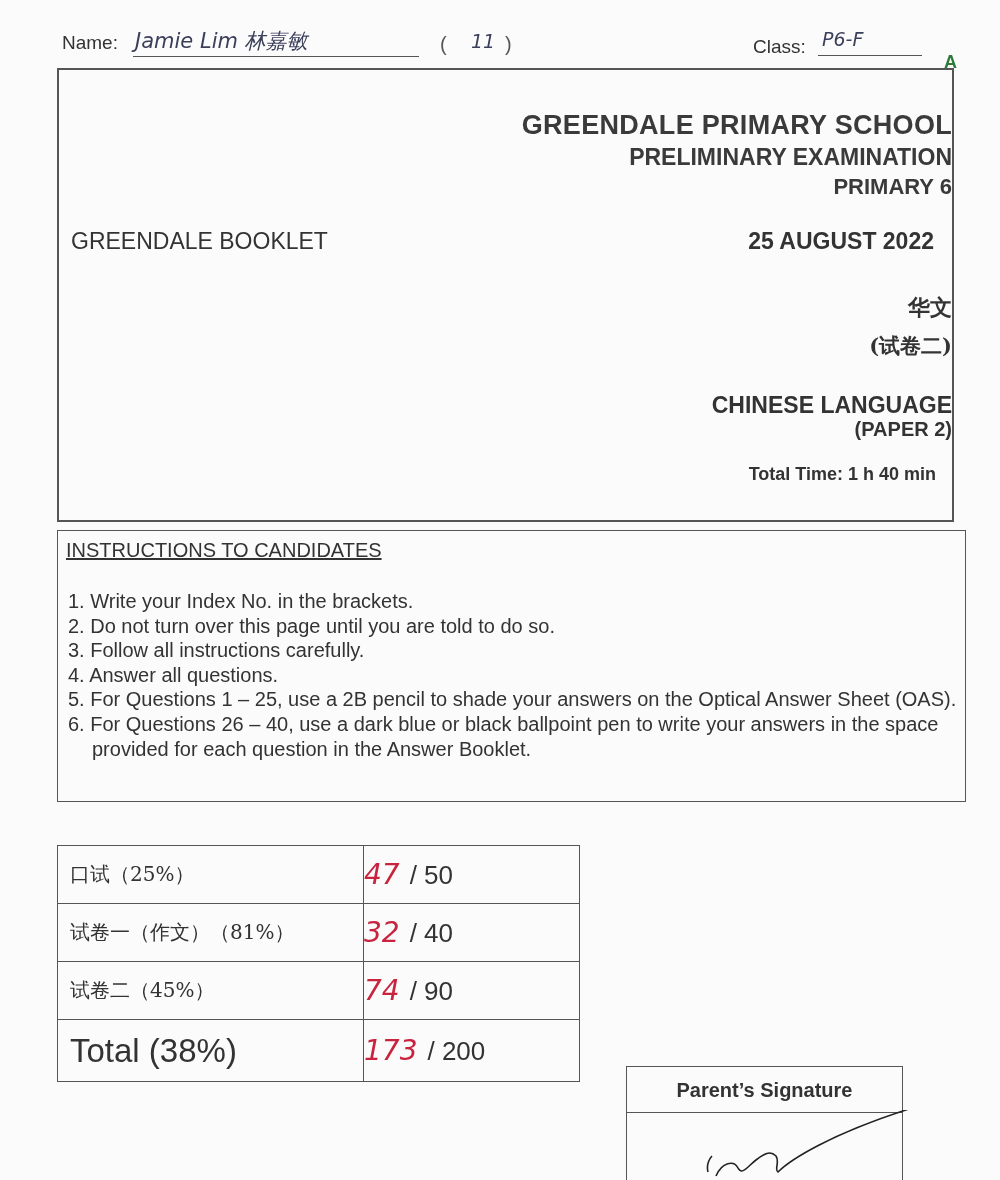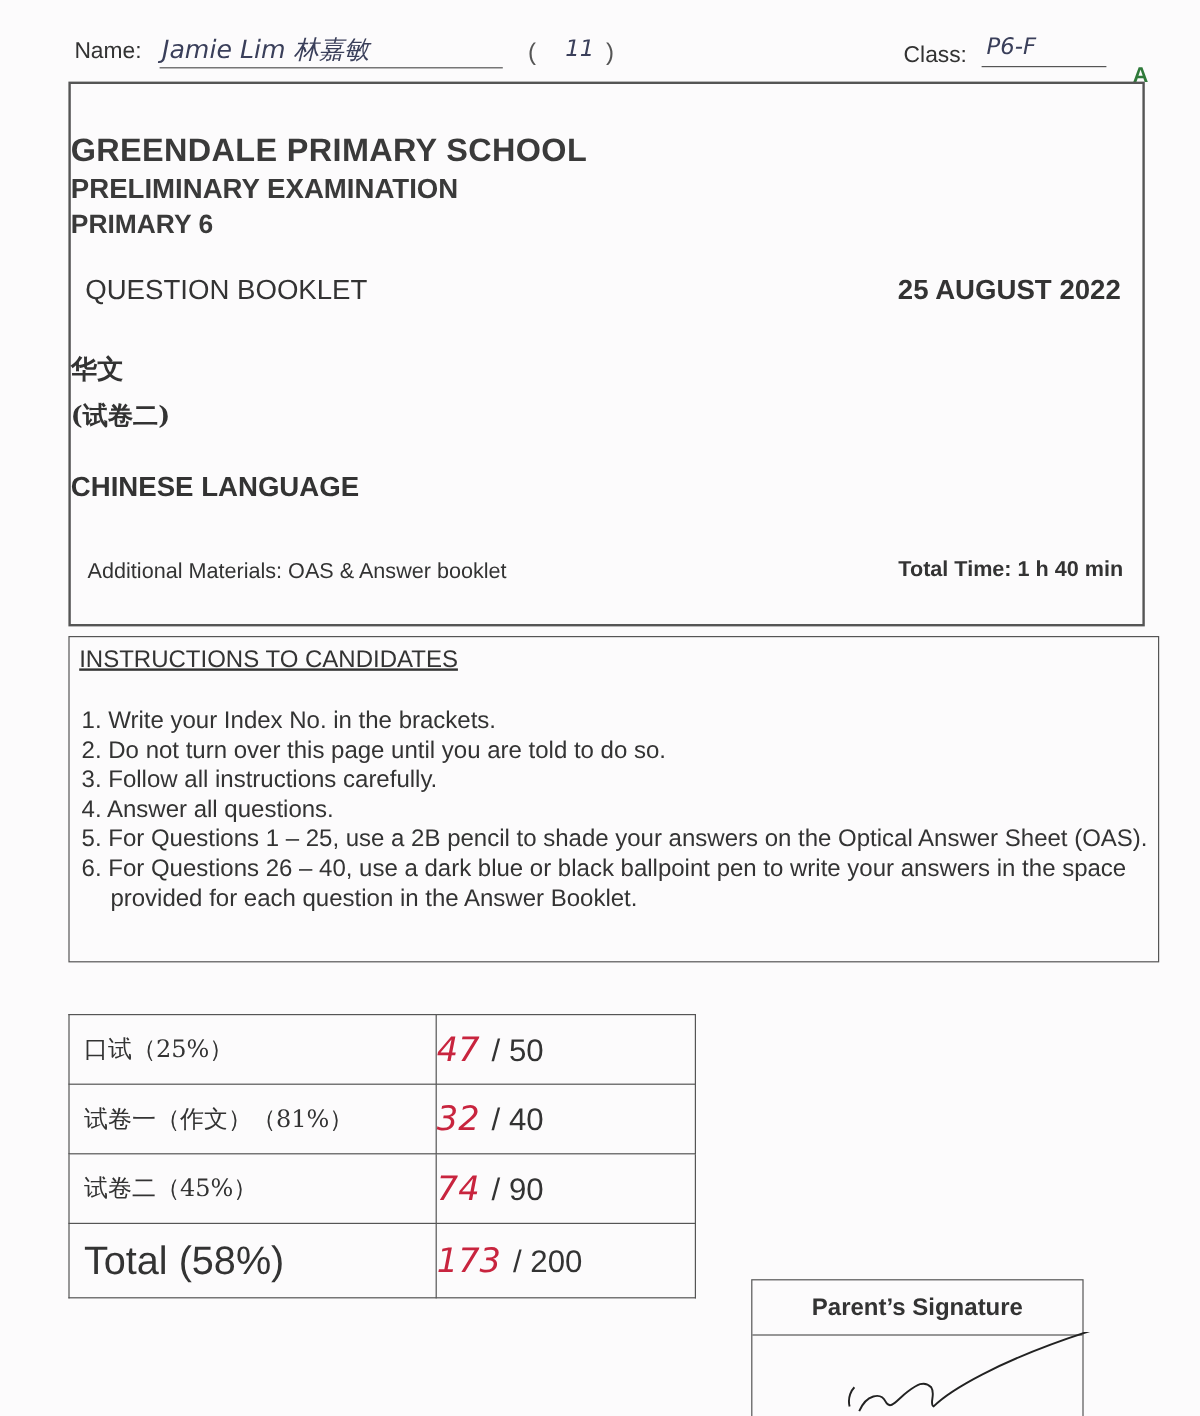--- a/index.html
+++ b/index.html
@@ -19,21 +19,21 @@
   #name-value { left:133px; top:27px; font-size:21px; width:286px; border-bottom:1.5px solid #555; padding-left:2px; height:30px; box-sizing:border-box; }
   #index-open { left:440px; top:33px; font-size:20px; color:#555; }
   #index-value { left:471px; top:30px; font-size:19px; }
   #index-close { left:505px; top:33px; font-size:20px; color:#555; }
   #class-label { left:753px; top:36px; font-size:19px; color:#333; }
   #class-value { left:818px; top:28px; font-size:19px; width:104px; border-bottom:1.5px solid #555; height:28px; box-sizing:border-box; padding-left:4px; }
   #grade-mark { left:944px; top:52px; font-size:18px; color:#2f7a3a; font-weight:bold; }
 
   
   #cover-box { left:57px; top:68px; width:897px; height:454px; border:2px solid #555; box-sizing:border-box; }
-  .ctr { width:100%; text-align:left; left:0; }
+  .ctr { width:100%; text-align:right; left:0; }
   #school-name { top:40px; font-size:27px; font-weight:bold; color:#3a3a3a; letter-spacing:0.3px; }
   #exam-name { top:74px; font-size:23px; font-weight:bold; color:#3a3a3a; }
   #level { top:104px; font-size:22px; font-weight:bold; color:#3a3a3a; }
   #booklet { left:12px; top:158px; font-size:23px; color:#333; }
   #date { right:18px; top:158px; font-size:23px; font-weight:bold; color:#333; }
   #subject-cn { top:223px; font-size:22px; font-family:"DejaVu Serif", serif; font-weight:bold; color:#333; }
   #paper-cn { top:262px; font-size:21px; font-family:"DejaVu Serif", serif; font-weight:bold; color:#333; }
   #subject-en { top:322px; font-size:23px; font-weight:bold; color:#333; }
   #paper-en { top:348px; font-size:20px; font-weight:bold; color:#333; }
   #materials { left:14px; top:396px; font-size:18px; color:#333; }
@@ -70,26 +70,26 @@
 <span class="abs hand" id="index-value">11</span>
 <span class="abs" id="index-close">)</span>
 <span class="abs" id="class-label">Class:</span>
 <div class="abs hand" id="class-value">P6-F</div>
 <span class="abs" id="grade-mark">A</span>
 
 <div class="abs" id="cover-box">
   <div class="abs ctr" id="school-name">GREENDALE PRIMARY SCHOOL</div>
   <div class="abs ctr" id="exam-name">PRELIMINARY EXAMINATION</div>
   <div class="abs ctr" id="level">PRIMARY 6</div>
-  <div class="abs" id="booklet">QUESTION BOOKLET</div>
+  <div class="abs" id="booklet">GREENDALE BOOKLET</div>
   <div class="abs" id="date">25 AUGUST 2022</div>
   <div class="abs ctr" id="subject-cn">华文</div>
   <div class="abs ctr" id="paper-cn">(试卷二)</div>
   <div class="abs ctr" id="subject-en">CHINESE LANGUAGE</div>
-  <div class="abs" id="materials">Additional Materials: OAS &amp; Answer booklet</div>
+  <div class="abs ctr" id="paper-en">(PAPER 2)</div>
   <div class="abs" id="total-time">Total Time: 1 h 40 min</div>
 </div>
 
 <div class="abs" id="instr-box">
   <div class="abs" id="instr-title">INSTRUCTIONS TO CANDIDATES</div>
   <ul class="abs" id="instr-list">
     <li>1. Write your Index No. in the brackets.</li>
     <li>2. Do not turn over this page until you are told to do so.</li>
     <li>3. Follow all instructions carefully.</li>
     <li>4. Answer all questions.</li>
@@ -106,21 +106,21 @@
   </tr>
   <tr>
     <td class="lab">试卷一（作文）（81%）</td>
     <td class="val"><span class="red score">32</span><span>/ 40</span></td>
   </tr>
   <tr>
     <td class="lab">试卷二（45%）</td>
     <td class="val"><span class="red score">74</span><span>/ 90</span></td>
   </tr>
   <tr class="total">
-    <td class="lab">Total (58%)</td>
+    <td class="lab">Total (38%)</td>
     <td class="val"><span class="red score">173</span><span>/ 200</span></td>
   </tr>
 </tbody>
   </table>
 
 <div class="abs" id="sig-box">
   <div class="abs" id="sig-title">Parent’s Signature</div>
 </div>
 <svg class="abs" id="sig-scribble" width="260" height="70" viewBox="0 0 260 70">
   <path d="M48 62 C46 54 50 48 52 46 M56 66 C62 52 74 50 78 58 C82 66 88 56 96 50 C104 44 110 40 116 46 C120 52 114 60 118 62 C130 50 170 24 252 -2" fill="none" stroke="#222" stroke-width="1.6"></path>

